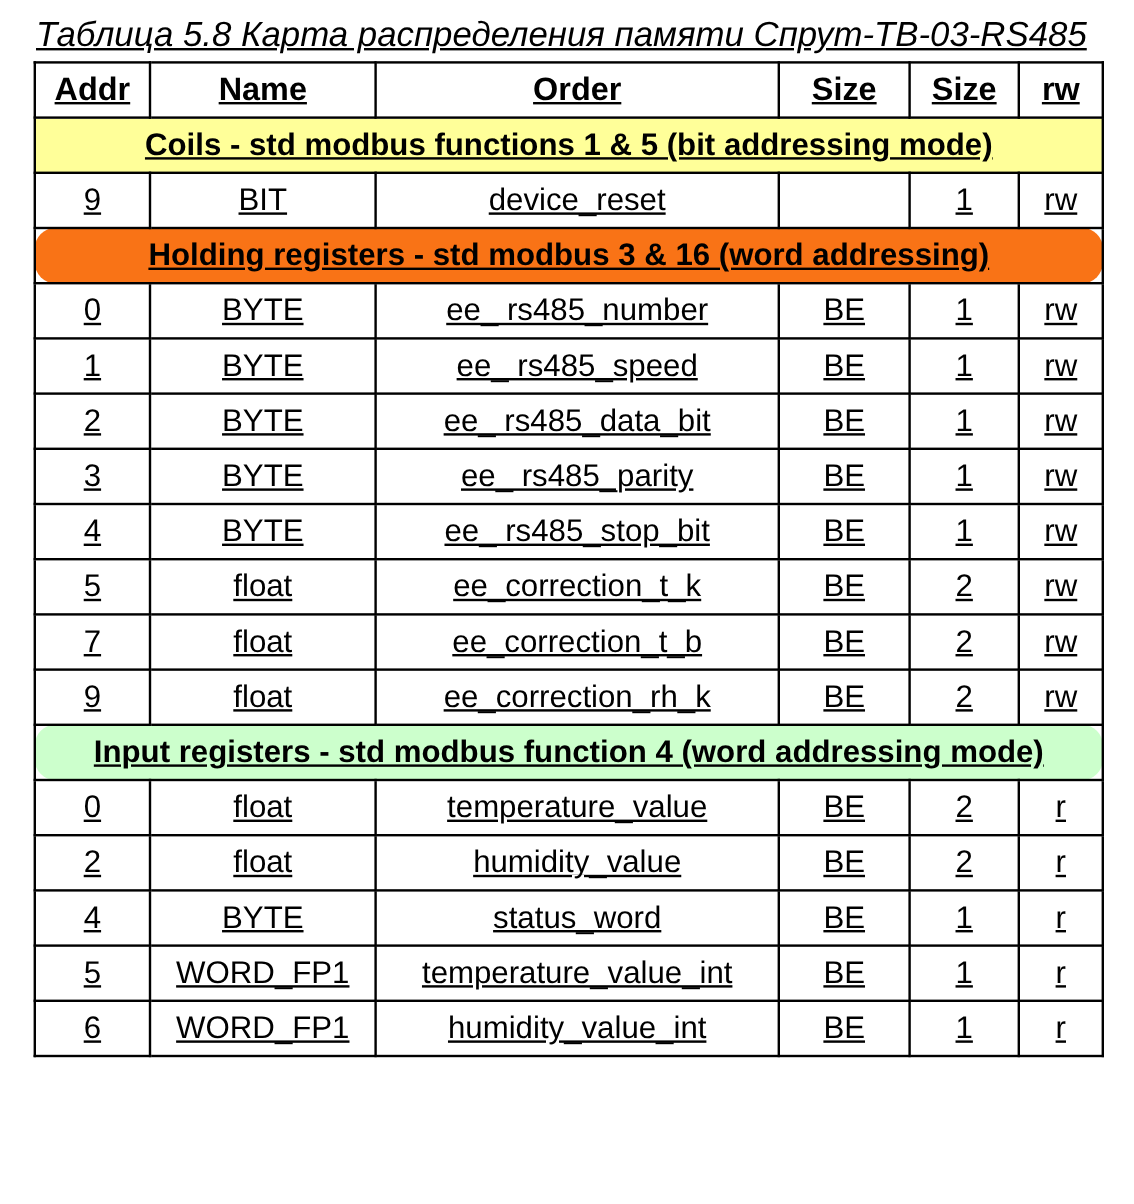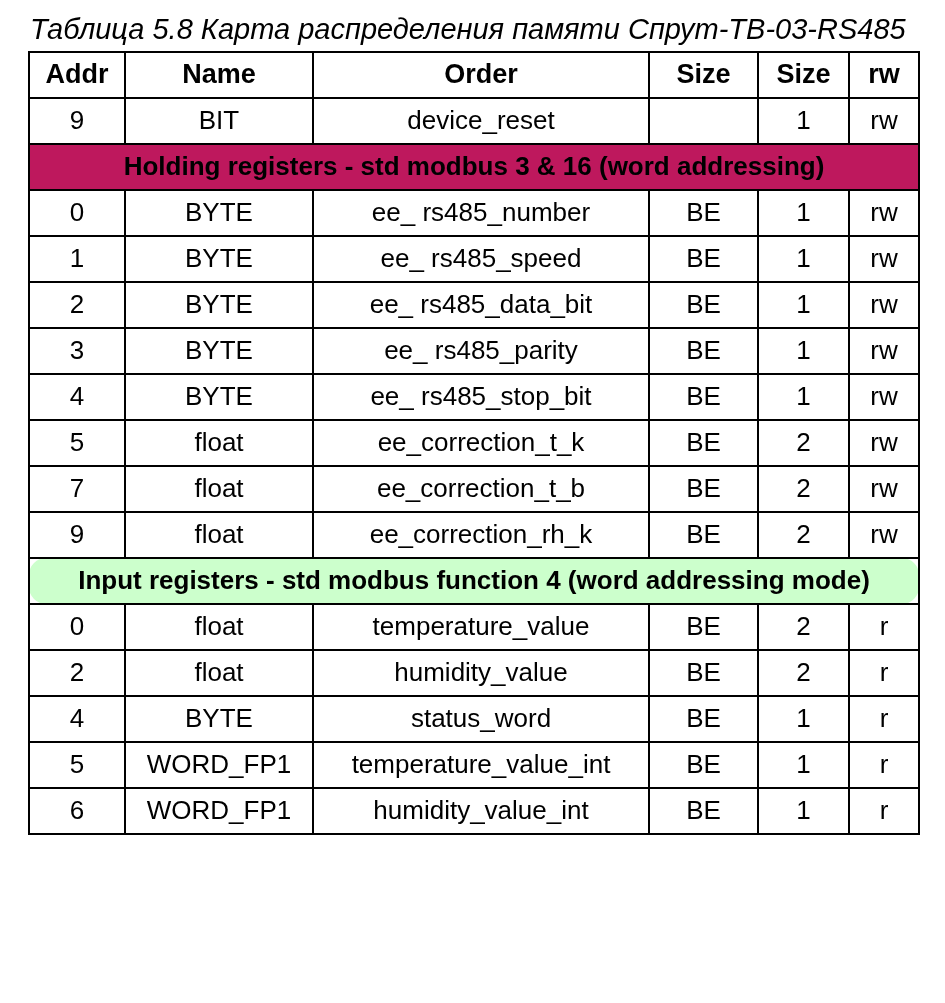--- a/index.html
+++ b/index.html
@@ -10,20 +10,21 @@
     height: 1003px;
     overflow: hidden;
     font-family: "Liberation Sans", sans-serif;
     color: #000000;
   }
   .page {
     box-sizing: border-box;
     width: 777px;
     height: 1003px;
     padding: 10px 17px 0 28px;
+    text-decoration: underline;
   }
   .caption {
     font-style: italic;
     font-size: 29px;
     line-height: 1.2;
     margin: 2px 0 4px 2px;
     white-space: nowrap;
   }
   table.memtable {
     border-collapse: collapse;
@@ -77,29 +78,32 @@
           <th>Addr</th>
           <th>Name</th>
           <th>Order</th>
           <th>Size</th>
           <th>Size</th>
           <th>rw</th>
         </tr>
     </thead>
     <tbody>
         <tr>
+          <td class="section-cell" colspan="6" style="background-color: rgb(255, 255, 153);">Coils - std modbus functions 1 &amp; 5 (bit addressing mode)</td>
+        </tr>
+        <tr>
           <td>9</td>
           <td>BIT</td>
           <td>device_reset</td>
           <td></td>
           <td>1</td>
           <td>rw</td>
         </tr>
         <tr>
-          <td class="section-cell" colspan="6" style="background-color: #be185d;">Holding registers - std modbus 3 &amp; 16 (word addressing)</td>
+          <td class="section-cell" colspan="6" style="background-color: #f97316; border-radius: 17px;">Holding registers - std modbus 3 &amp; 16 (word addressing)</td>
         </tr>
         <tr>
           <td>0</td>
           <td>BYTE</td>
           <td>ee_ rs485_number</td>
           <td>BE</td>
           <td>1</td>
           <td>rw</td>
         </tr>
         <tr>

